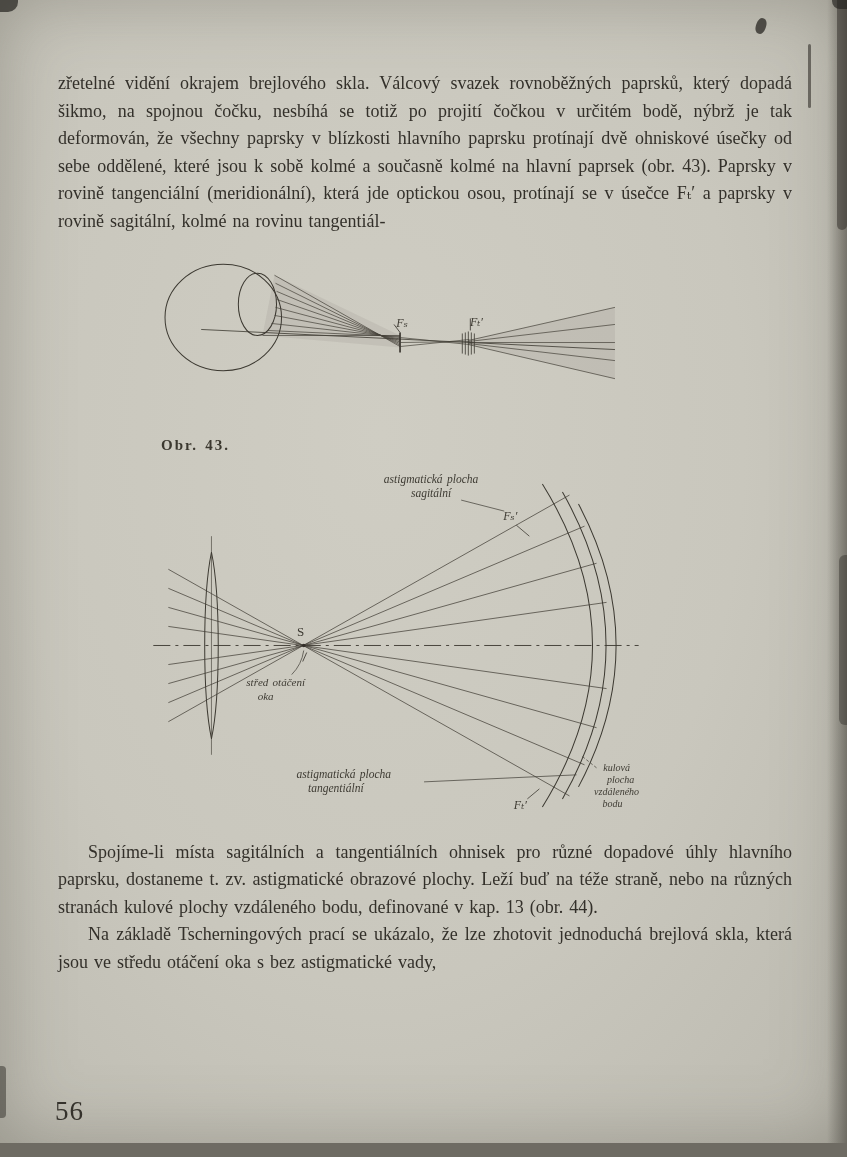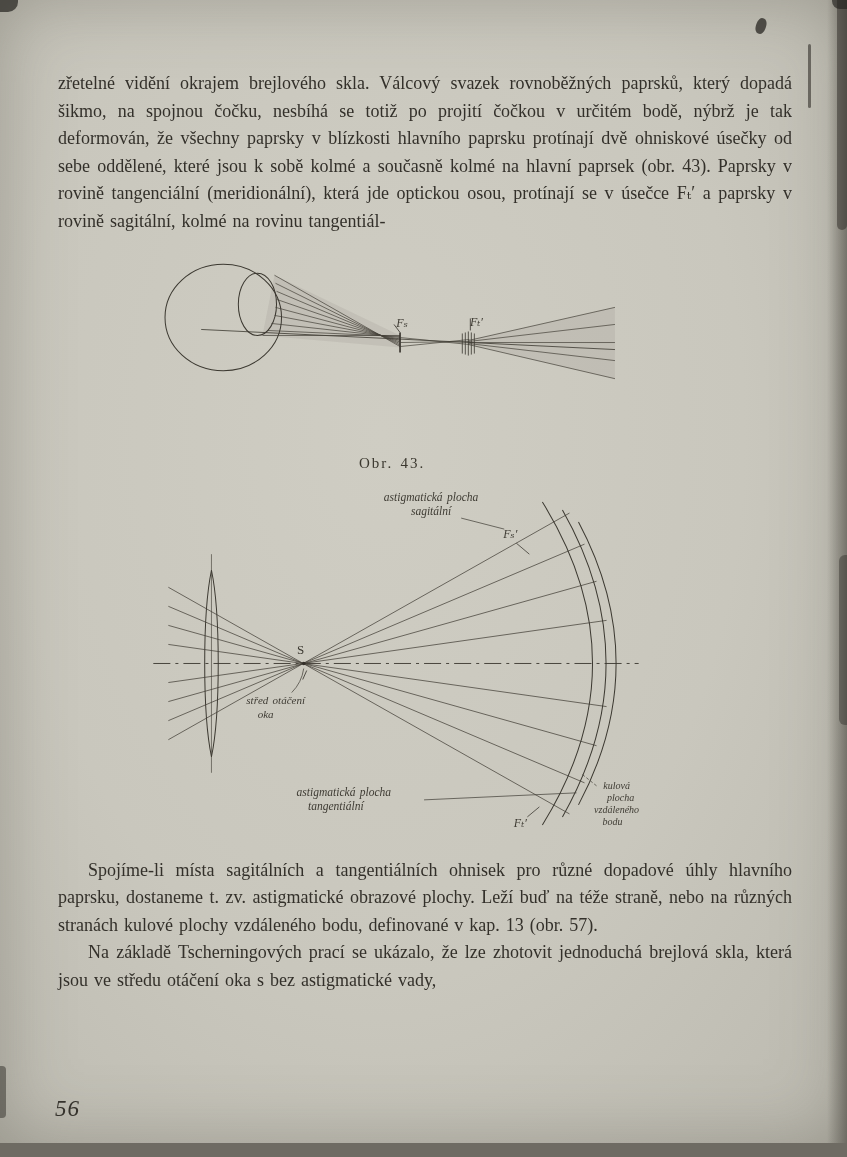--- a/index.html
+++ b/index.html
@@ -17,26 +17,27 @@
     position:absolute; left:58px; top:70px; width:734px;
     color:#33302a; font-size:18px; line-height:27.5px; text-align:justify;
     word-spacing:1.5px;
   }
   .content p { margin:0; }
   p.indent { text-indent:30px; }
   .fig { display:block; }
   .fig43 { margin:12px 0 6px 103px; width:462px; }
   .fig44 { margin:10px 0 8px 85px; width:522px; }
   .figcaption {
-    text-align:center; font-size:15px; letter-spacing:2px; color:#3b382f;
-    margin-top:22px;
+    font-size:15px; letter-spacing:2px; color:#3b382f;
+    margin-top:4px;
+    font-weight:bold;
   }
   .pagenum {
-    position:absolute; left:55px; top:1096px; font-style:italic;
-    font-size:23px; color:#35322c; letter-spacing:1px;
+    position:absolute; left:55px; top:1096px; 
+    font-size:27px; color:#35322c; letter-spacing:1px;
   }
   svg { display:block; }
   svg text { font-family:"Liberation Serif","DejaVu Serif",serif; fill:#3e3b33; }
   .hand { font-style:italic; }
 
   
   .edge-right {
     position:absolute; right:0; top:0; width:20px; height:100%;
     background:linear-gradient(to right, rgba(60,57,50,0) 0%, rgba(60,57,50,0.5) 100%);
   }
@@ -170,18 +171,18 @@
         <text x="472" y="300" font-size="10" class="hand" text-anchor="middle">kulová</text>
         <text x="476" y="312" font-size="10" class="hand" text-anchor="middle">plocha</text>
         <text x="472" y="324" font-size="10" class="hand" text-anchor="middle">vzdáleného</text>
         <text x="468" y="336" font-size="10" class="hand" text-anchor="middle">bodu</text>
 
         <text x="376" y="338" font-size="12" class="hand" text-anchor="middle">Fₜ′</text>
         <line x1="383" y1="328" x2="395" y2="318" stroke="#3e3b33" stroke-width="0.8"></line>
       </svg>
     </figure>
 
-    <p class="indent">Spojíme-li místa sagitálních a tangentiálních ohnisek pro různé dopadové úhly hlavního paprsku, dostaneme t. zv. astigmatické obrazové plochy. Leží buď na téže straně, nebo na různých stranách kulové plochy vzdáleného bodu, definované v kap. 13 (obr. 57).</p>
+    <p class="indent">Spojíme-li místa sagitálních a tangentiálních ohnisek pro různé dopadové úhly hlavního paprsku, dostaneme t. zv. astigmatické obrazové plochy. Leží buď na téže straně, nebo na různých stranách kulové plochy vzdáleného bodu, definované v kap. 13 (obr. 44).</p>
     <p class="indent">Na základě Tscherningových prací se ukázalo, že lze zhotovit jednoduchá brejlová skla, která jsou ve středu otáčení oka s bez astigmatické vady,</p>
   </div>
 
   <div class="pagenum">56</div>
 </div>
 
 </body></html>

